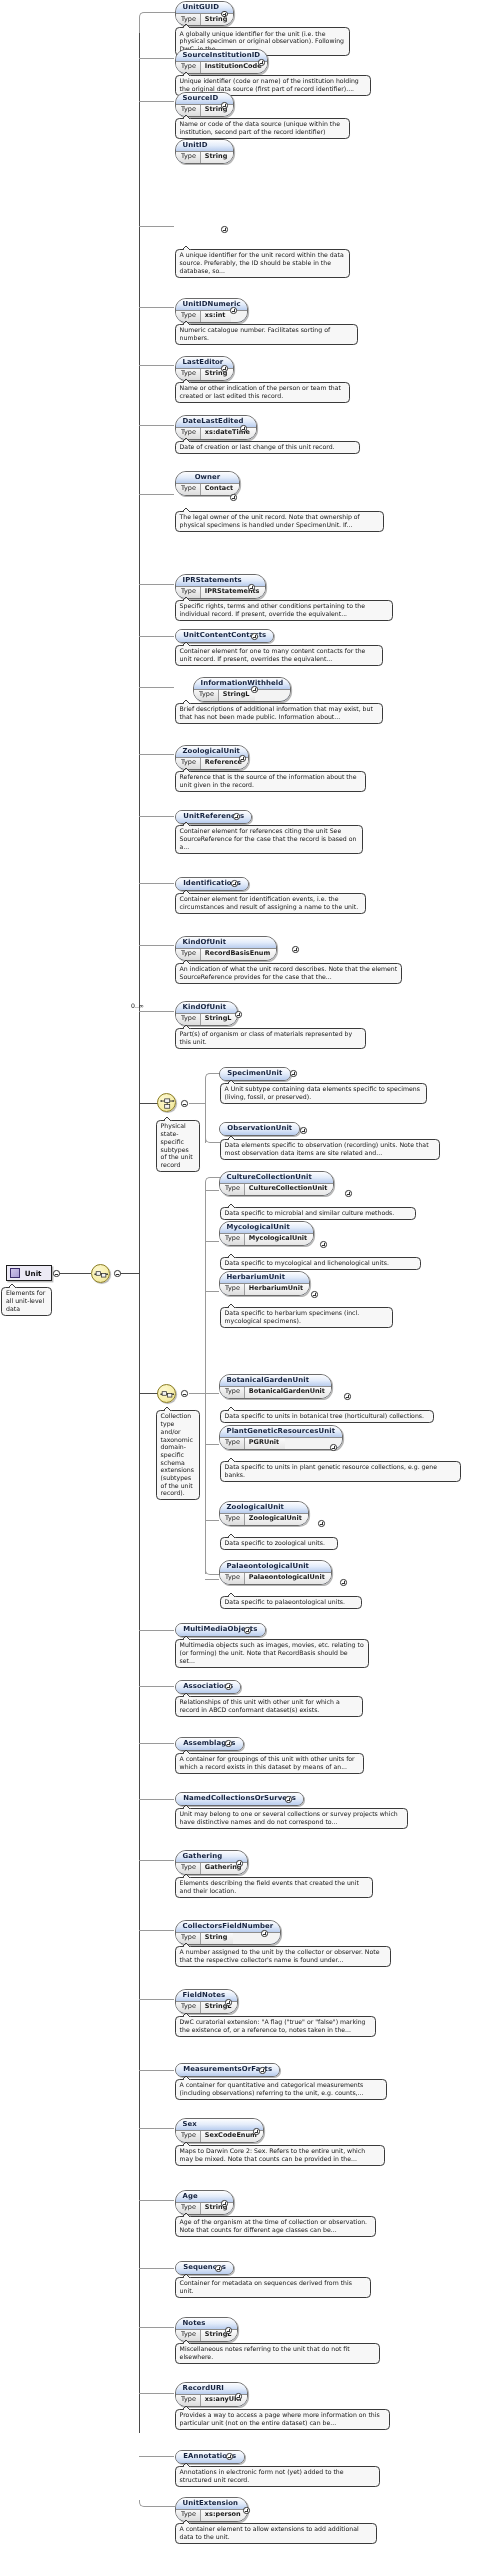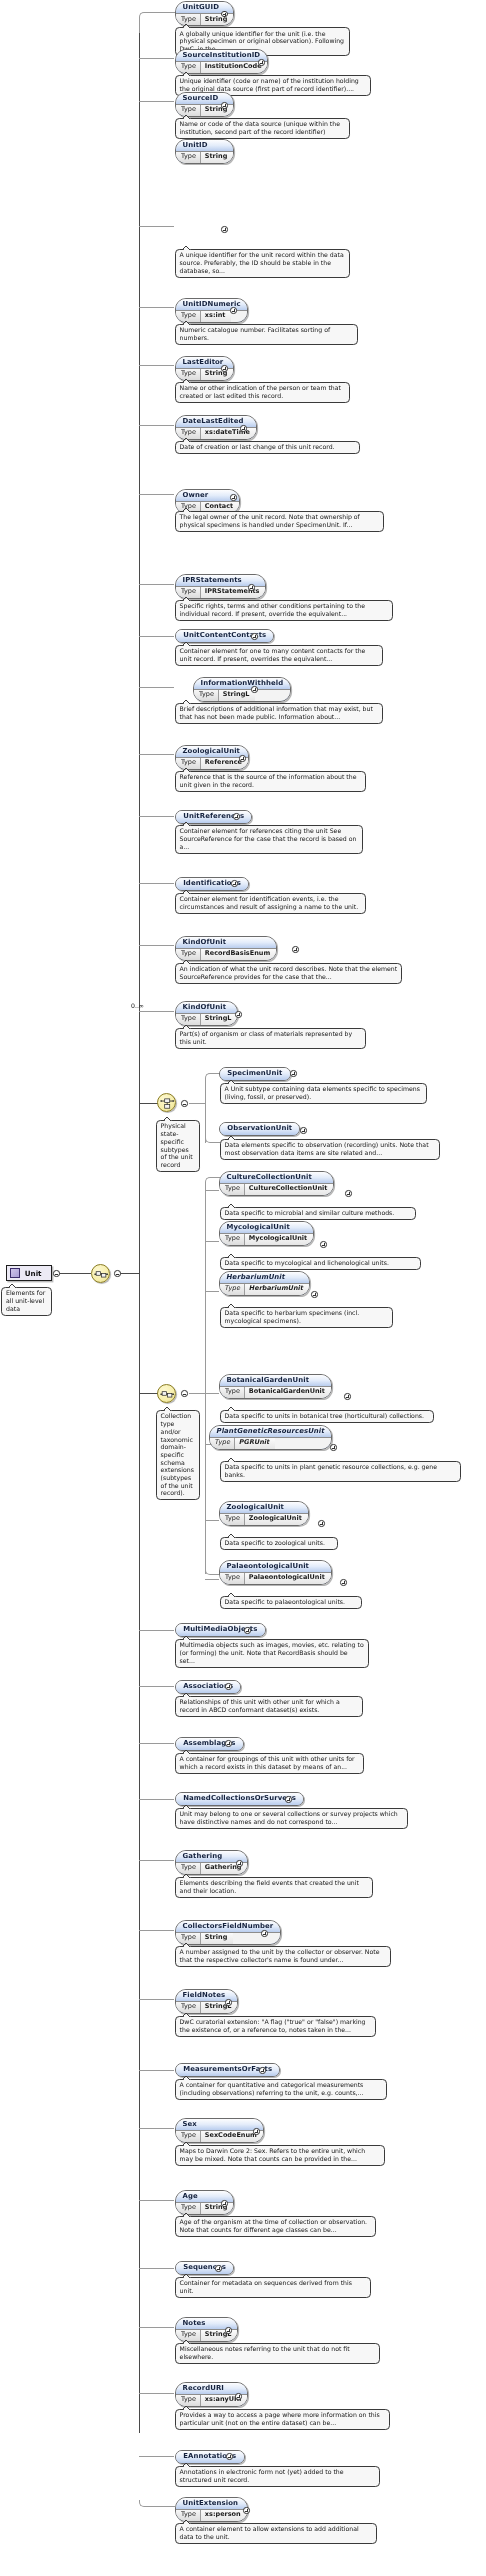--- a/index.html
+++ b/index.html
@@ -262,21 +262,21 @@
       <span class="trow">
         <span class="tkey">Type</span>
         <span class="tval">xs:dateTime</span>
       </span>
     </div>
   </div>
   <div class="tgl plus" style="left:240px;top:425px;"></div>
   <div class="doc" style="left:175px;top:441px;width:185px;">Date of creation or last change of this unit record.</div>
 
   <div class="hline" style="left:139px;top:494px;width:35px;"></div>
-  <div class="node" style="left:175px;top:489px;">
+  <div class="node" style="left:175px;top:471px;text-align:center;">
     <div class="nbox has-type">
       <span class="nname">Owner</span>
       <span class="trow">
         <span class="tkey">Type</span>
         <span class="tval">Contact</span>
       </span>
     </div>
   </div>
   <div class="tgl plus" style="left:230px;top:494px;"></div>
   <div class="doc" style="left:175px;top:511px;width:209px;">The legal owner of the unit record. Note that ownership of physical specimens is handled under SpecimenUnit. If...</div>
@@ -447,21 +447,21 @@
       <span class="trow">
         <span class="tkey">Type</span>
         <span class="tval">MycologicalUnit</span>
       </span>
     </div>
   </div>
   <div class="tgl plus" style="left:320px;top:1241px;"></div>
   <div class="doc" style="left:220px;top:1257px;width:201px;">Data specific to mycological and lichenological units.</div>
 
   <div class="hline" style="left:205px;top:1291px;width:14.4px;"></div>
-  <div class="node" style="left:219px;top:1271px;font-style:italic;">
+  <div class="node" style="left:219px;top:1271px;">
     <div class="nbox has-type">
       <span class="nname">HerbariumUnit</span>
       <span class="trow">
         <span class="tkey">Type</span>
         <span class="tval">HerbariumUnit</span>
       </span>
     </div>
   </div>
   <div class="tgl plus" style="left:311px;top:1291px;"></div>
   <div class="doc" style="left:220px;top:1307px;width:173px;">Data specific to herbarium specimens (incl. mycological specimens).</div>
@@ -473,21 +473,21 @@
       <span class="trow">
         <span class="tkey">Type</span>
         <span class="tval">BotanicalGardenUnit</span>
       </span>
     </div>
   </div>
   <div class="tgl plus" style="left:344px;top:1393px;"></div>
   <div class="doc" style="left:220px;top:1410px;width:214px;">Data specific to units in botanical tree (horticultural) collections.</div>
 
   <div class="hline" style="left:205px;top:1444px;width:14.4px;"></div>
-  <div class="node" style="left:209px;top:1425px;font-style:italic;">
+  <div class="node" style="left:219px;top:1425px;">
     <div class="nbox has-type">
       <span class="nname">PlantGeneticResourcesUnit</span>
       <span class="trow">
         <span class="tkey">Type</span>
         <span class="tval">PGRUnit</span>
       </span>
     </div>
   </div>
   <div class="tgl plus" style="left:330px;top:1444px;"></div>
   <div class="doc" style="left:220px;top:1461px;width:241px;">Data specific to units in plant genetic resource collections, e.g. gene banks.</div>

